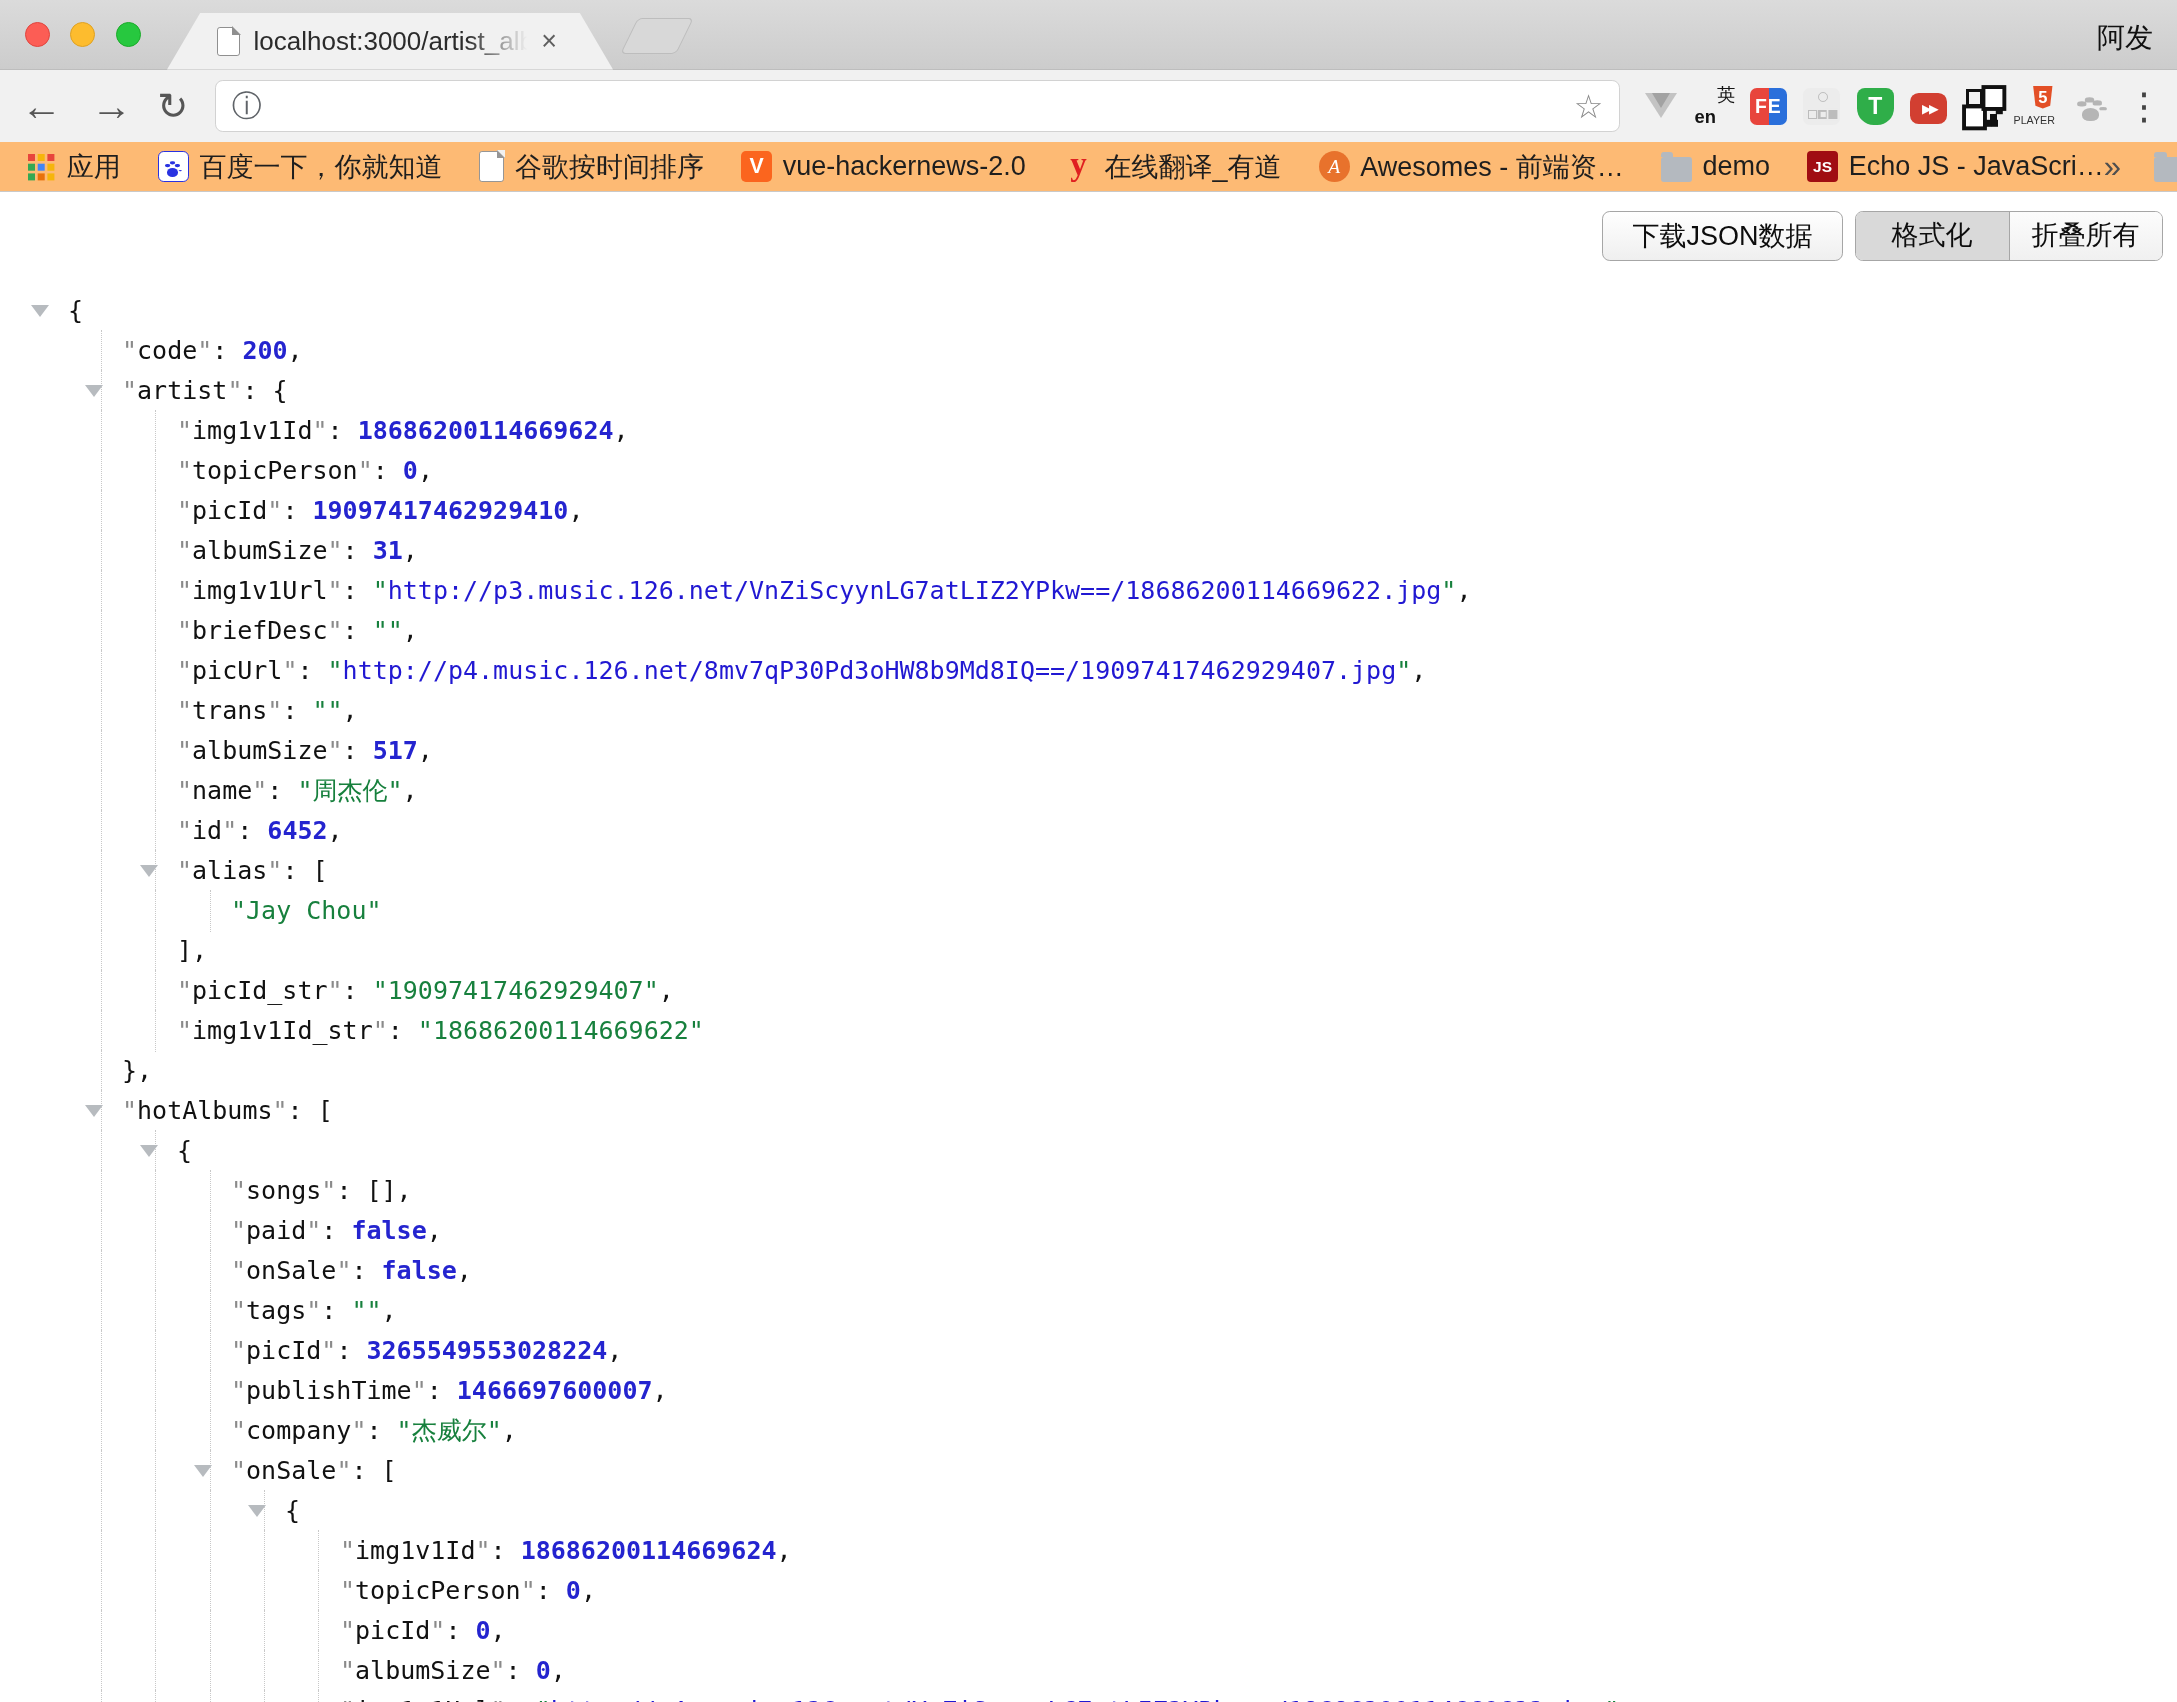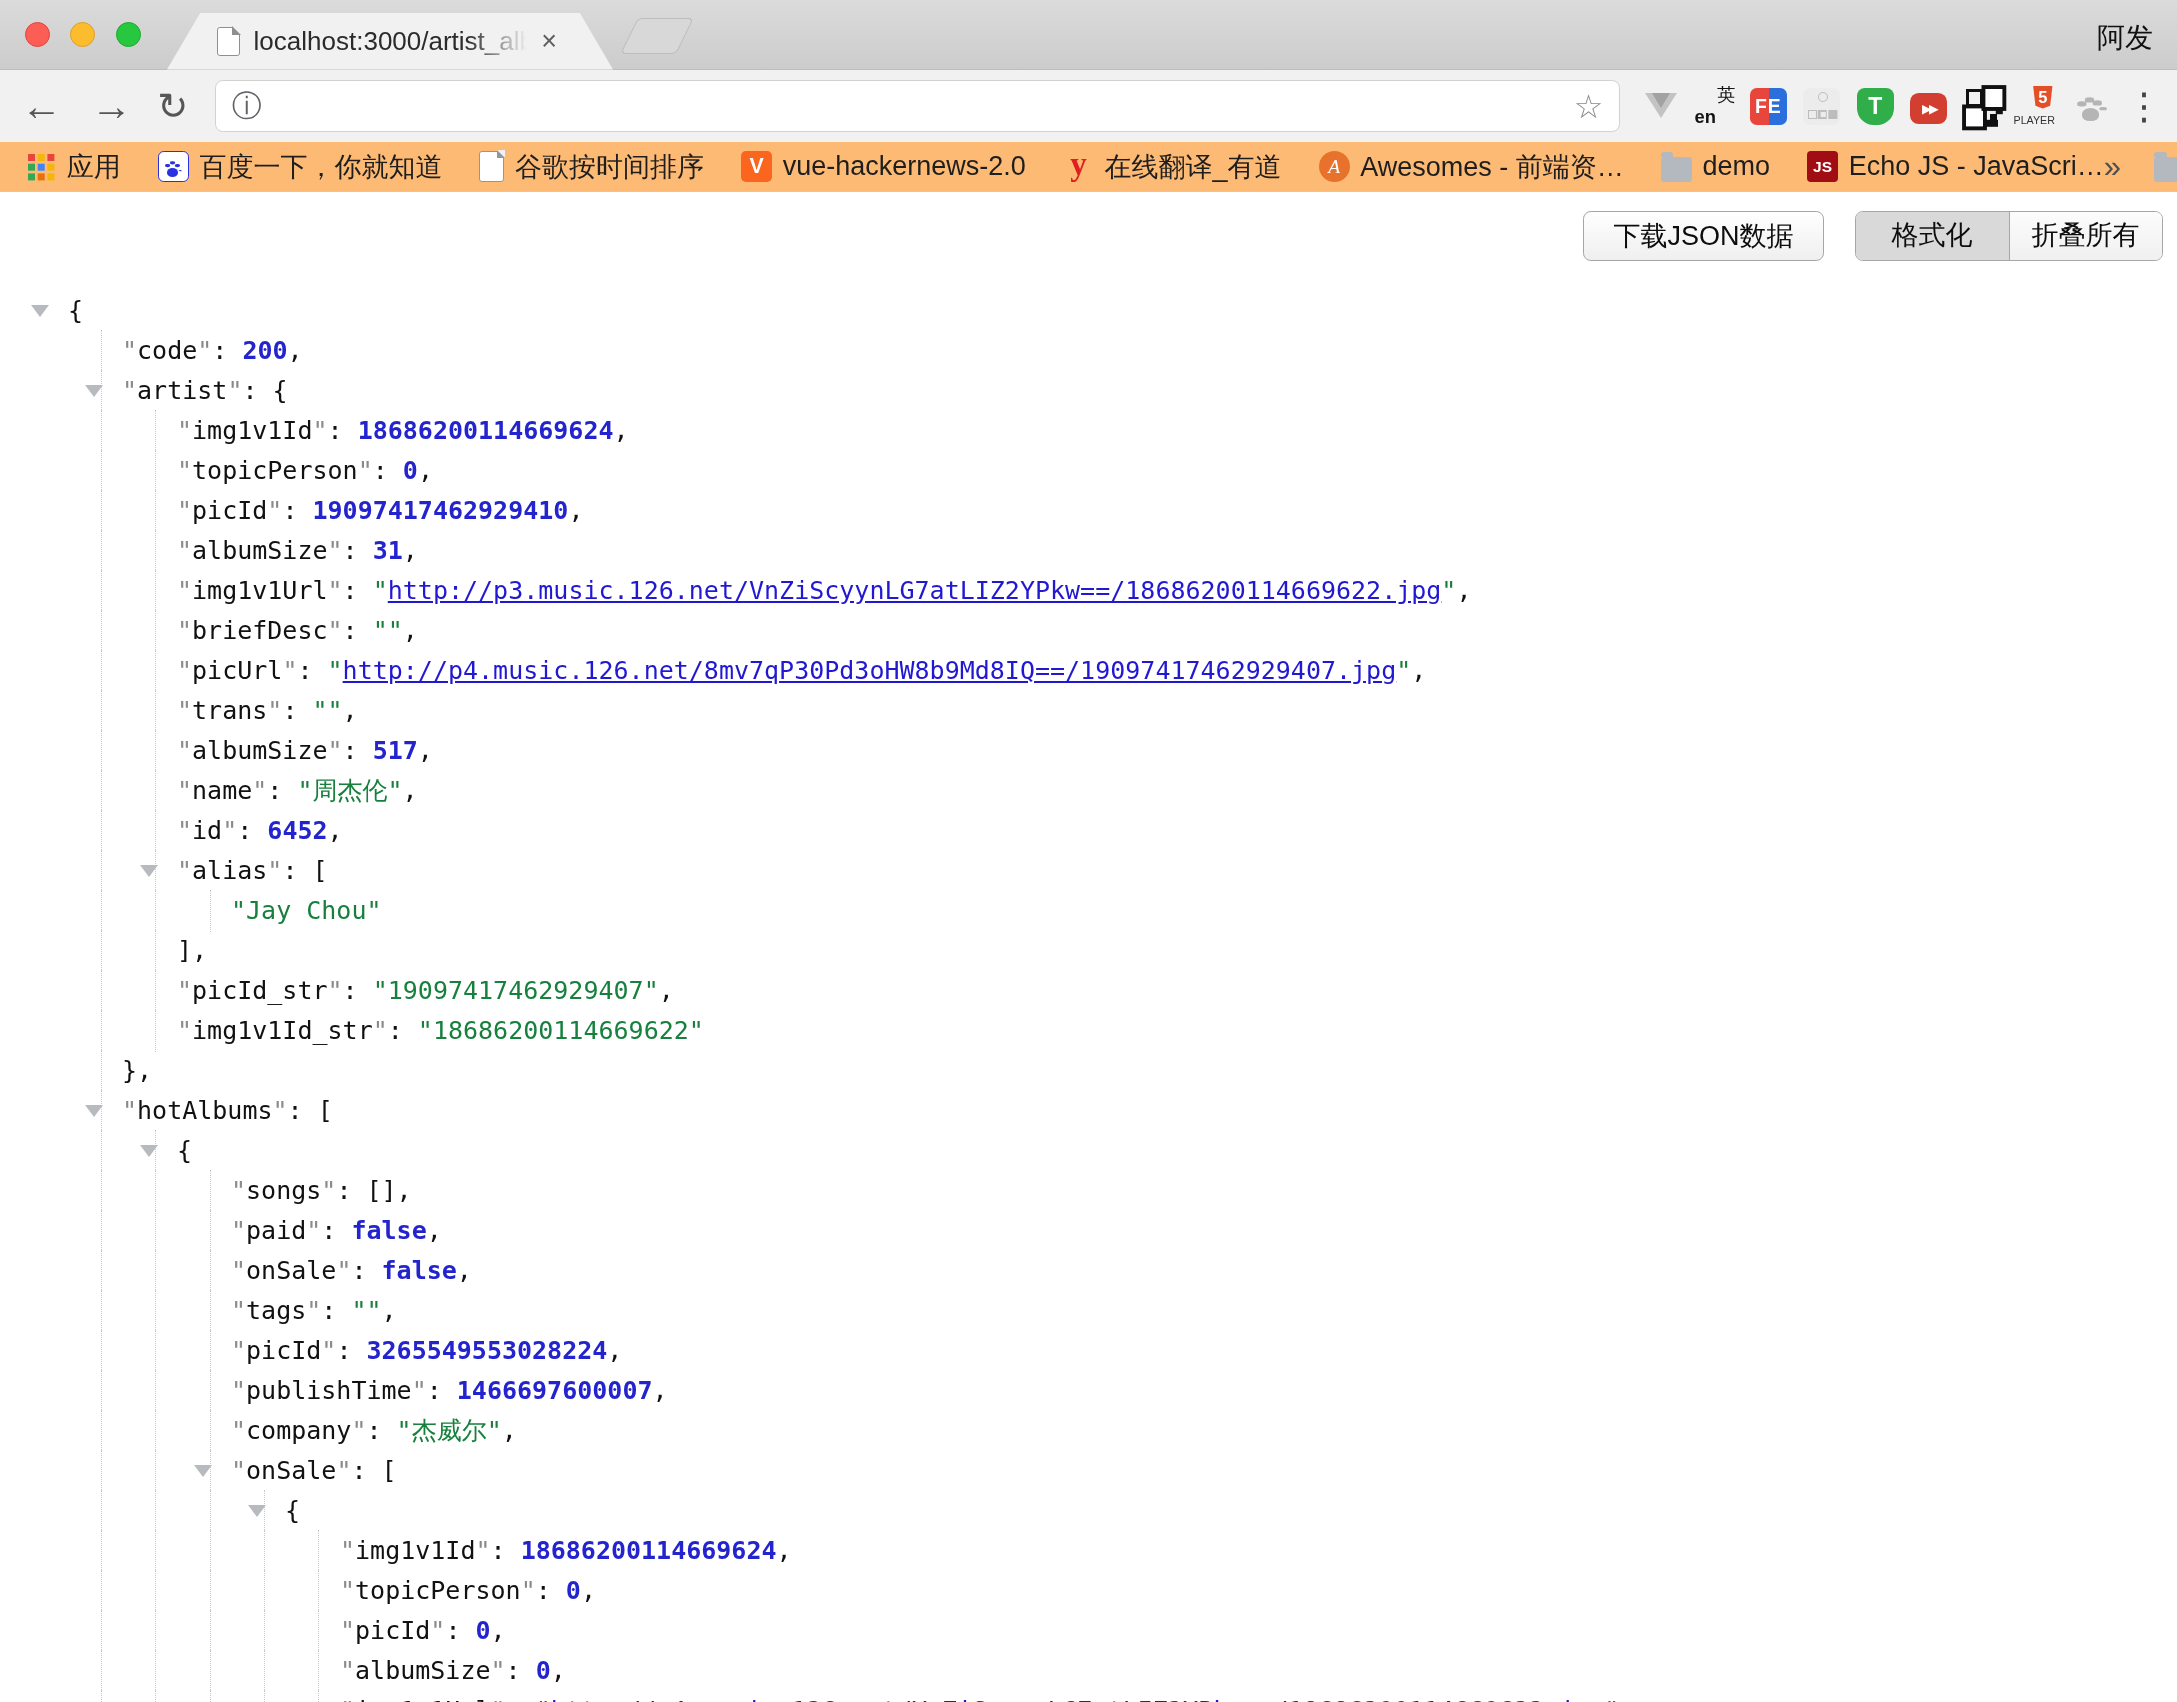--- a/index.html
+++ b/index.html
@@ -113,41 +113,41 @@
   .icon-folder::before { content:""; position:absolute; left:0; top:-4.9px; width:12.6px; height:4.9px;
     background:#b4b9bf; border-radius:2.9px 2.9px 0 0; }
   .icon-echojs { background:#a00d12; border-radius:3.9px; }
   .icon-echojs::before { content:"JS"; position:absolute; inset:0; color:#fff; font-weight:bold; font-size:15.5px;
     display:flex; align-items:center; justify-content:center; }
   .bm-spacer { flex:1; }
   .bm-overflow { font-size:31px; color:#4f4f4f; margin-right:33px; }
 
   
   .content { position:relative; height:1510px; background:#fff; overflow:hidden; }
-  .actions { position:absolute; top:19.4px; right:15.5px; display:flex; gap:31px; z-index:5; }
+  .actions { position:absolute; top:19.4px; right:15.5px; display:flex; gap:12px; z-index:5; }
   .btn { height:50px; line-height:47px; padding:0 29px; font-size:27px; color:#0d0d0d;
     background:linear-gradient(#ffffff,#efefef); border:1.9px solid #a6a6a6; border-radius:7.8px; }
   .seg { display:flex; border:1.9px solid #a6a6a6; border-radius:7.8px; overflow:hidden; height:50px; }
   .seg-btn { width:153px; text-align:center; line-height:47px; font-size:27px; color:#0d0d0d; }
   .seg-btn.selected { background:#d9d9d9; }
   .seg-btn.plain { background:linear-gradient(#fcfcfc,#f0f0f0); border-left:1.9px solid #a6a6a6; }
 
   .json-tree { position:absolute; inset:0; padding-top:99px;
     font-family:"DejaVu Sans Mono", monospace; font-size:25px; }
   .jline { position:relative; height:40px; line-height:40px; white-space:nowrap; }
   .guide { position:absolute; top:-1px; bottom:-1px; width:0; border-left:1.9px dotted #c8c8c8; }
   .tri { position:absolute; top:13.6px; width:0; height:0;
     border-left:9.7px solid transparent; border-right:9.7px solid transparent; border-top:12.6px solid #b7bbbf; }
   .txt { display:inline-block; }
   .tq { color:#8a8a8a; }
   .tk { color:var(--c-key,#111); }
   .tp { color:#111; }
   .tn { color:var(--c-num,#2424cf); font-weight:bold; }
   .ts { color:var(--c-str,#17803d); }
-  .tl { color:var(--c-link,#2118d2); text-decoration:underline; }
+  .tl { color:var(--c-link,#2118d2); }
 </style>
 </head>
 <body>
 
 <div class="titlebar">
   <div class="traffic">
     <span class="light red"></span>
     <span class="light yellow"></span>
     <span class="light green"></span>
   </div>

